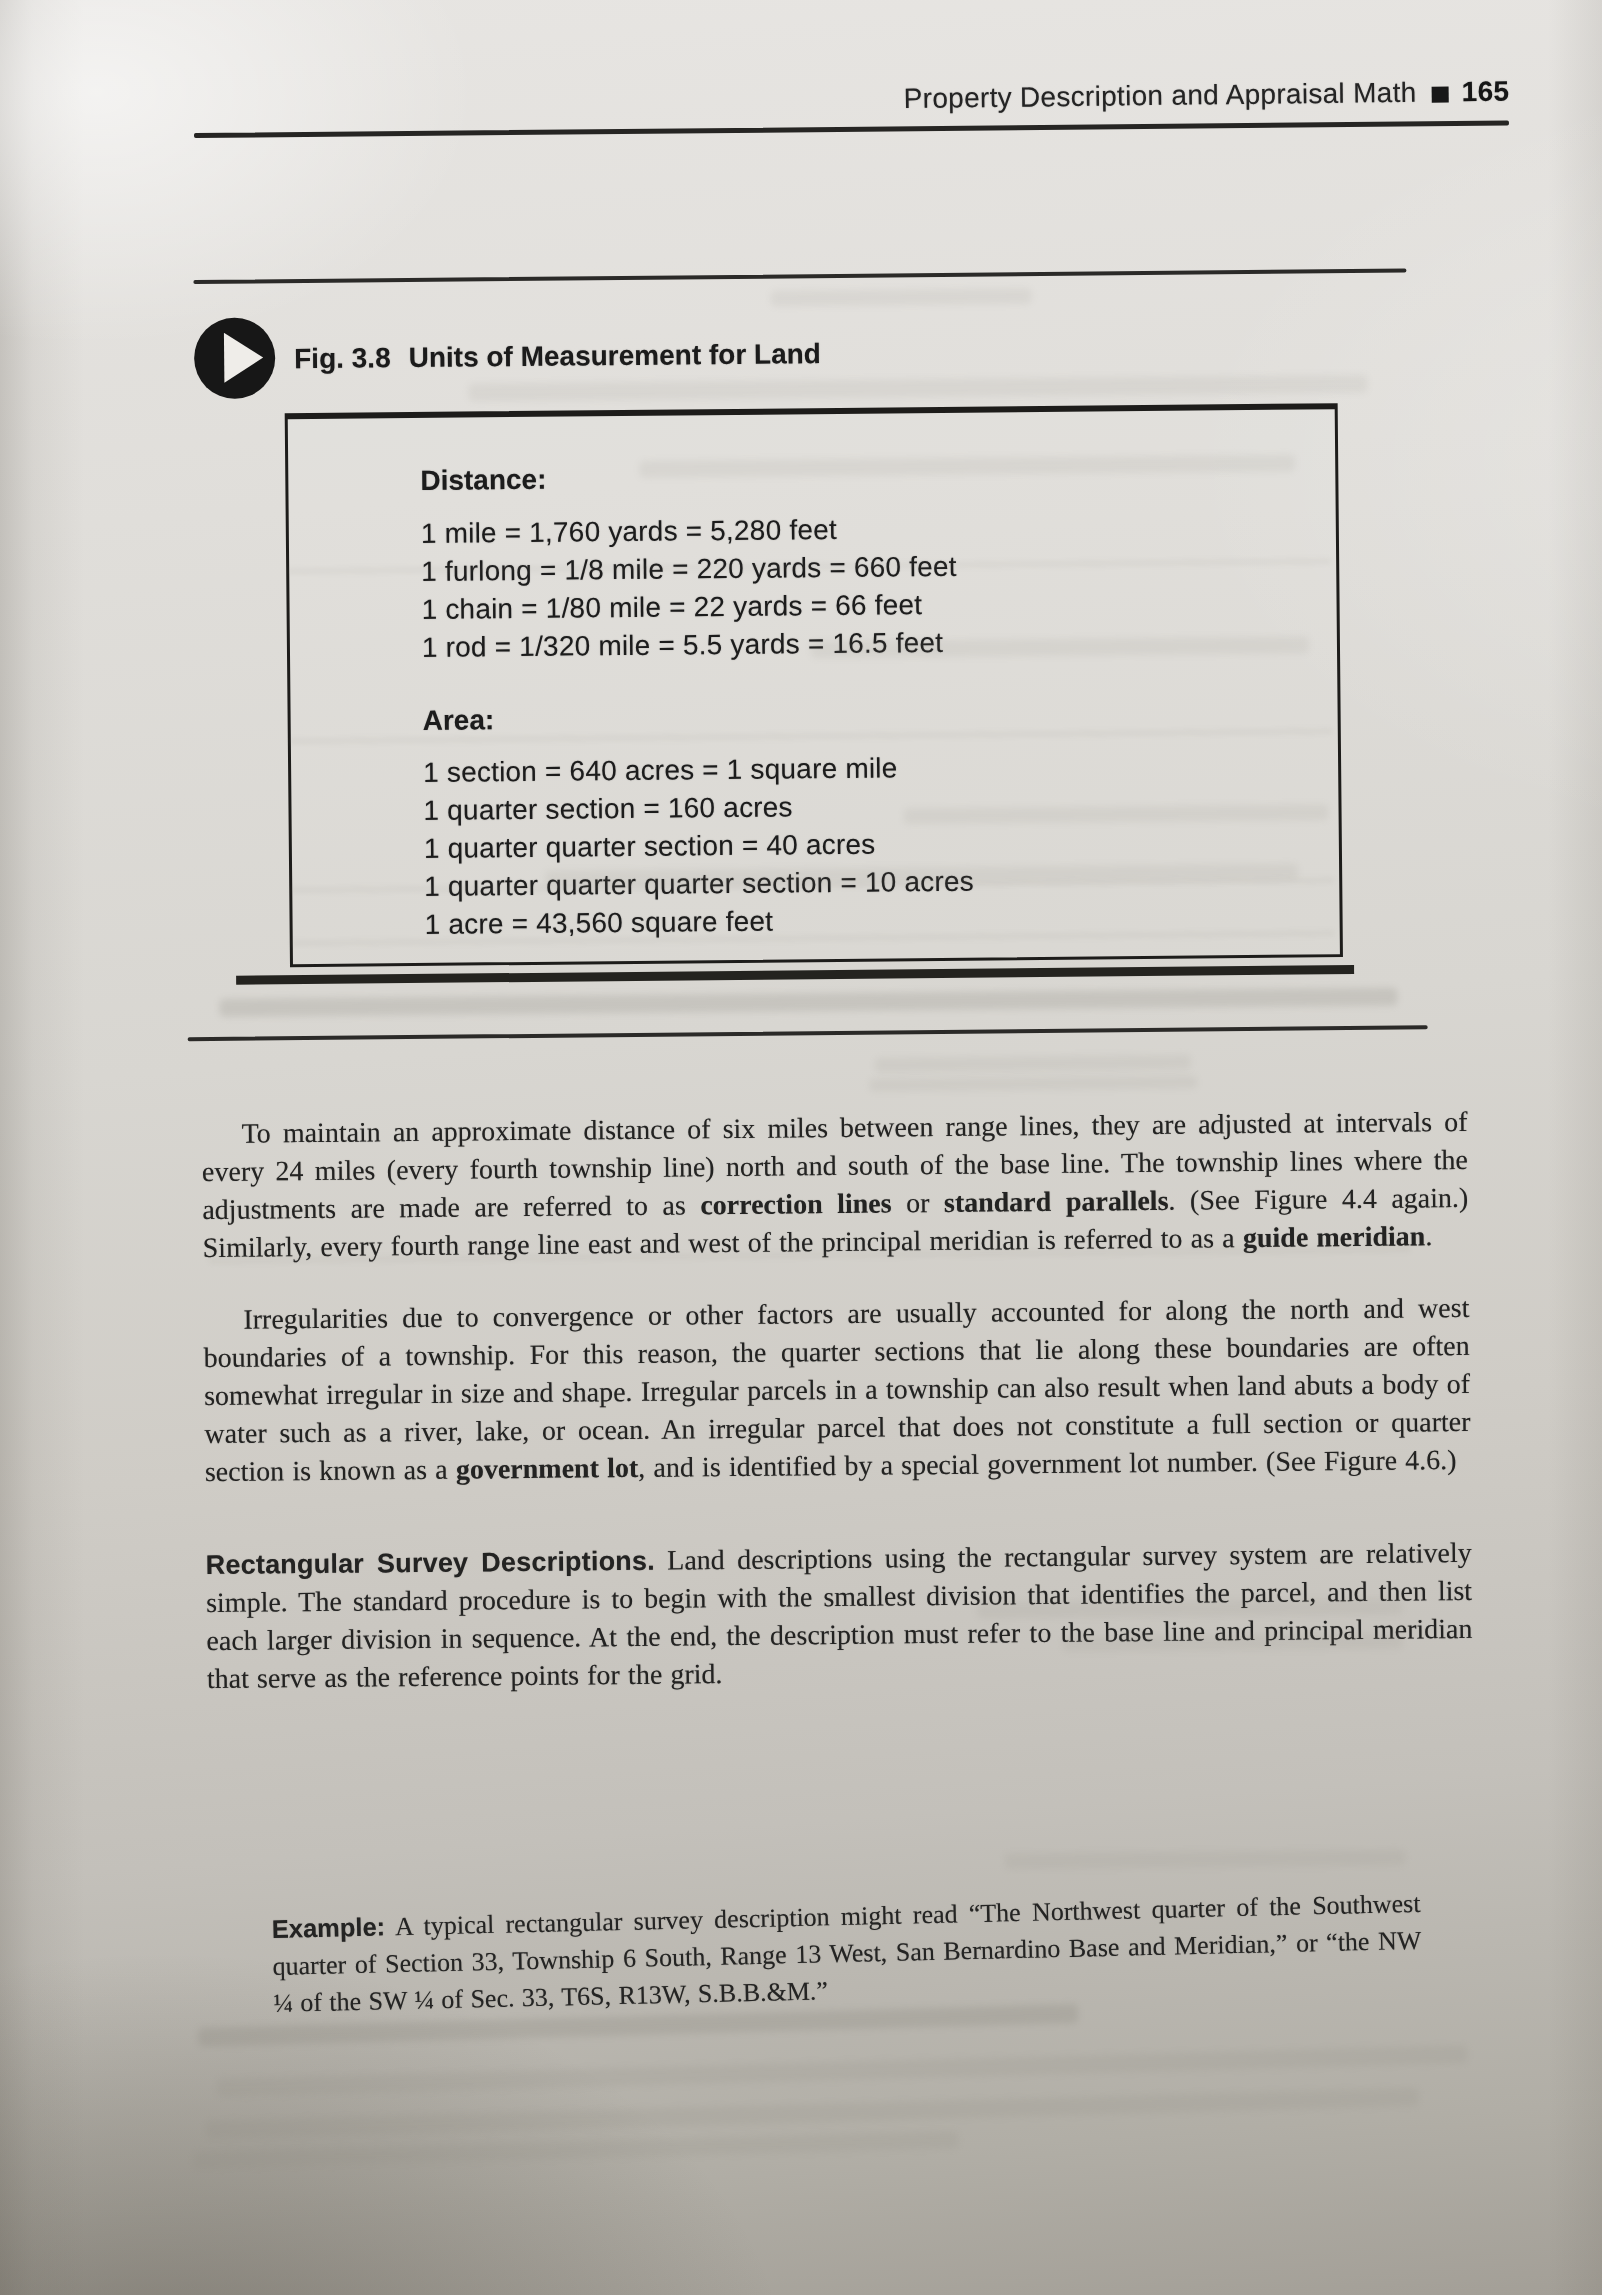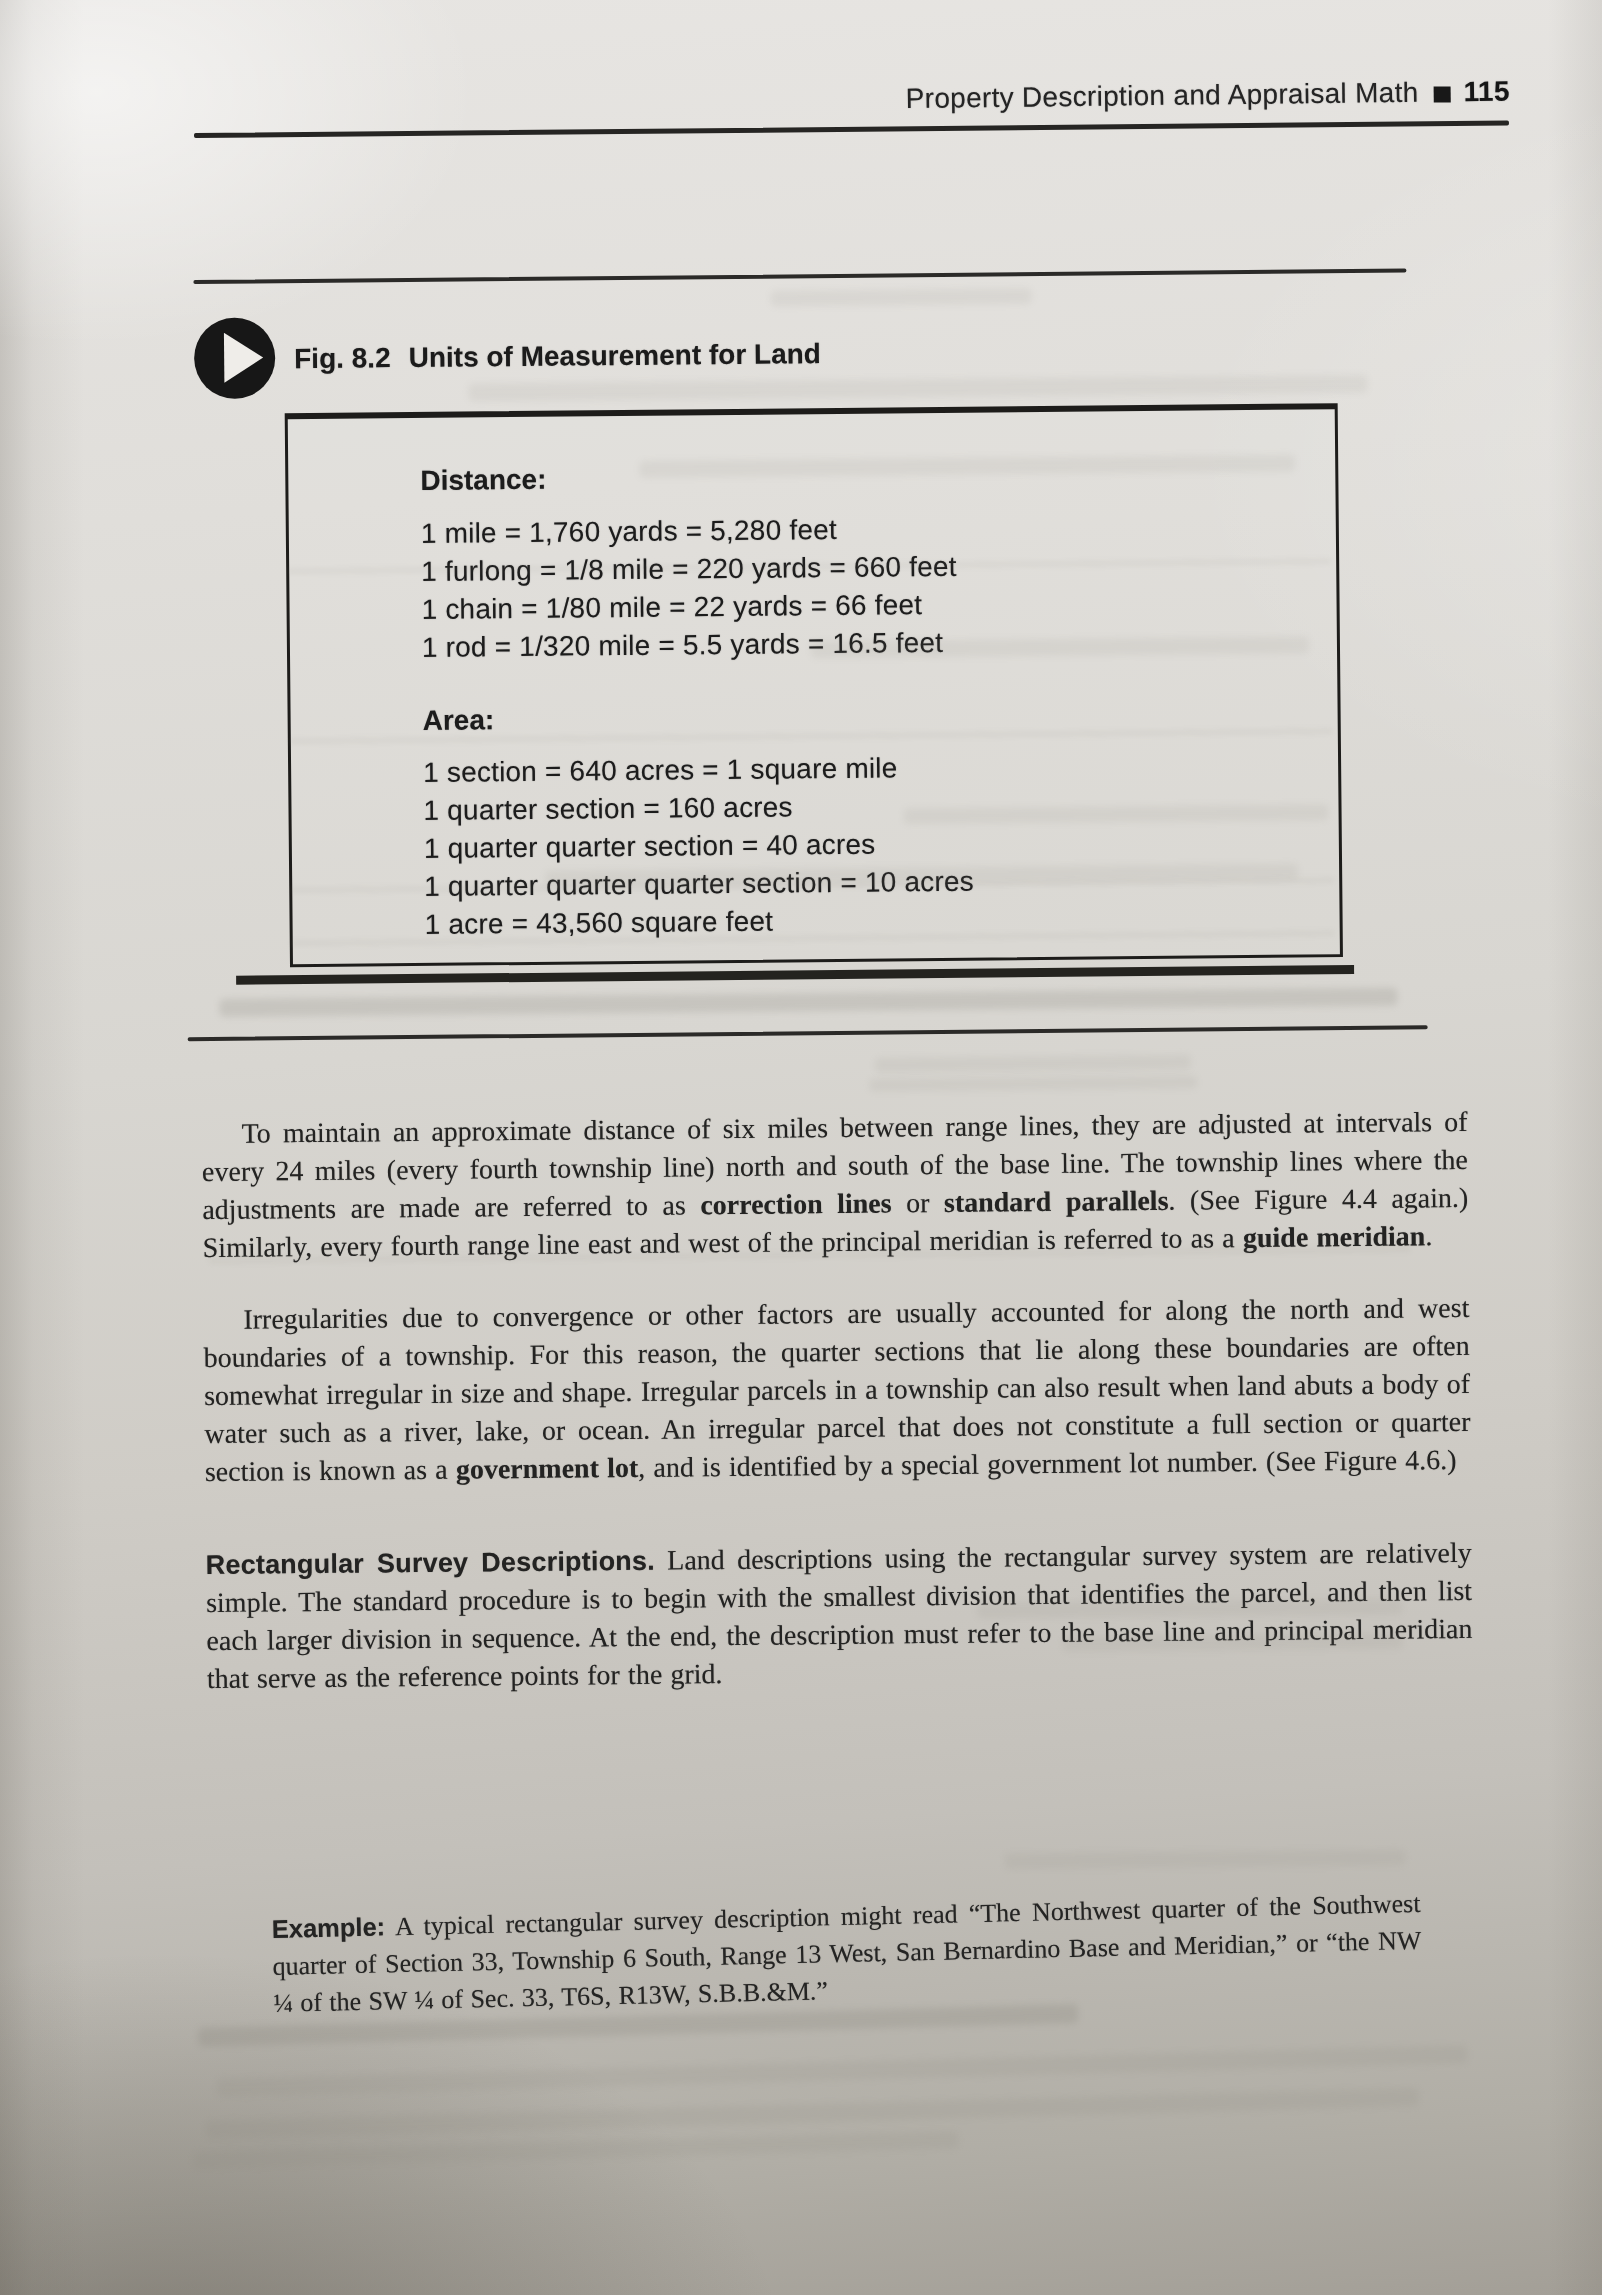--- a/index.html
+++ b/index.html
@@ -89,31 +89,31 @@
 </head>
 <body>
 
 <div class="paper"></div>
 
 <div class="sheet">
 
   <div class="header soft">
     <span>Property Description and Appraisal Math</span>
     <span class="sq"></span>
-    <span class="pgnum">115</span>
+    <span class="pgnum">165</span>
   </div>
   <div class="header-rule"></div>
 
   <div class="rule-top"></div>
 
   <div class="figmark">
     <div class="tri"></div>
   </div>
   <div class="figlabel soft">
-    <span>Fig. 8.2</span><span class="figtitle">Units of Measurement for Land</span>
+    <span>Fig. 3.8</span><span class="figtitle">Units of Measurement for Land</span>
   </div>
 
   <div class="unit-box">
     <div class="box-inner soft">
       <div class="bh">Distance:</div>
       <div class="bi">1 mile = 1,760 yards = 5,280 feet</div>
       <div class="bi">1 furlong = 1/8 mile = 220 yards = 660 feet</div>
       <div class="bi">1 chain = 1/80 mile = 22 yards = 66 feet</div>
       <div class="bi">1 rod = 1/320 mile = 5.5 yards = 16.5 feet</div>
       <div class="bh area">Area:</div>

